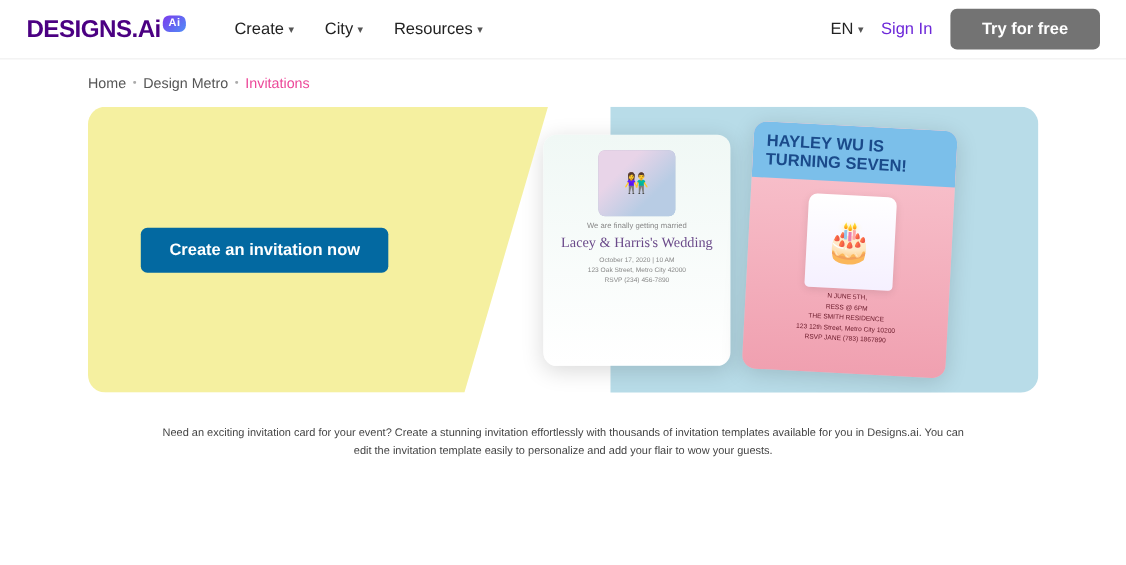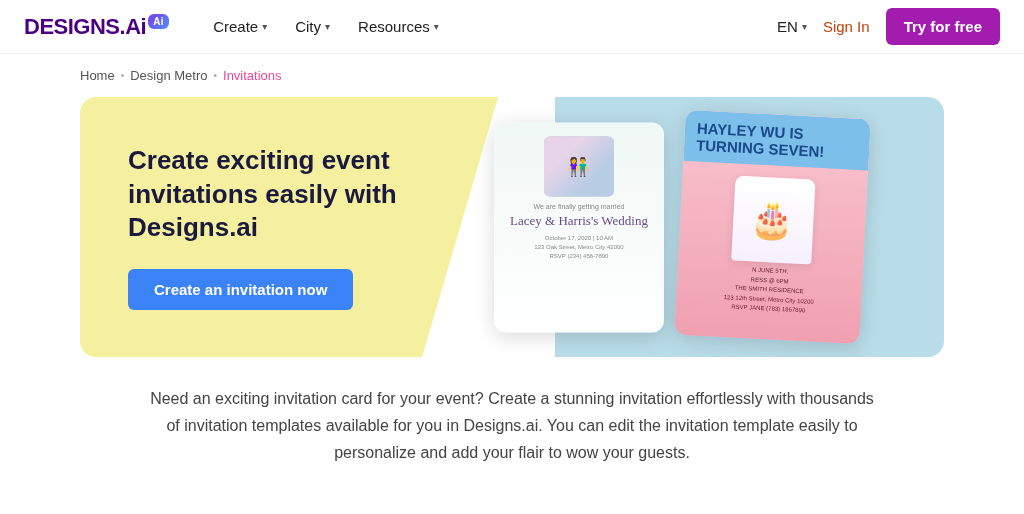--- a/index.html
+++ b/index.html
@@ -20,24 +20,24 @@
     }
     .nav-links { display: flex; align-items: flex-end; gap: 4px; flex: 1; }
     .nav-item {
       display: flex; align-items: center; gap: 4px;
       padding: 8px 12px; font-size: 15px; color: #222; cursor: pointer;
       font-weight: 500;
     }
     .chevron { font-size: 10px; color: #555; }
     .nav-right { display: flex; align-items: center; gap: 16px; }
     .lang-btn { display: flex; align-items: center; gap: 4px; font-size: 15px; color: #222; cursor: pointer; font-weight: 500; }
-    .sign-in { font-size: 15px; color: #c2410c; cursor: pointer; font-weight: 500; }
+    .sign-in { font-size: 15px; color: #6d28d9; cursor: pointer; font-weight: 500; }
     .try-btn {
-      background: #a21caf; color: #fff; border: none;
-      padding: 10px 18px; border-radius: 6px; font-size: 15px;
+      background: #737373; color: #fff; border: none;
+      padding: 10px 29px; border-radius: 6px; font-size: 15px;
       font-weight: 600; cursor: pointer;
     }
 
     
     .breadcrumb {
       display: flex; align-items: center; gap: 6px;
       padding: 14px 80px; font-size: 13px; color: #666;
     }
     .breadcrumb a { color: #555; text-decoration: none; }
     .breadcrumb .sep { color: #aaa; font-size: 10px; }
@@ -61,21 +61,21 @@
       background: #b8dce8;
       flex: 1;
       display: flex; align-items: center; justify-content: center;
       position: relative;
     }
     .hero-title {
       font-size: 26px; font-weight: 800; color: #1a1a3e;
       line-height: 1.3; margin-bottom: 24px; max-width: 340px;
     }
     .cta-btn {
-      background: #3b82f6; color: #fff; border: none;
+      background: #0369a1; color: #fff; border: none;
       padding: 12px 26px; border-radius: 6px; font-size: 15px;
       font-weight: 600; cursor: pointer; width: fit-content;
     }
 
     
     .cards-container {
       position: absolute; right: 20px; top: 50%; transform: translateY(-50%);
       display: flex; gap: 16px; align-items: center;
       width: 430px;
     }
@@ -131,21 +131,21 @@
       display: flex; align-items: center; justify-content: center;
       font-size: 36px;
       box-shadow: 0 2px 8px rgba(0,0,0,0.1);
     }
     .unicorn-details { font-size: 6px; color: #6a1a2a; line-height: 1.6; text-align: center; }
 
     
     .description {
       padding: 0 80px 30px;
       text-align: center;
-      font-size: 16px; color: #444; line-height: 1.7;
+      font-size: 10px; color: #444; line-height: 1.7;
       max-width: 900px; margin: 0 auto;
     }
   </style>
 </head>
 <body>
 
 <nav>
   <div class="logo">
     <span class="logo-text">
       DESIGNS.<span>Ai</span>
@@ -181,21 +181,20 @@
 <div class="breadcrumb">
   <a>Home</a>
   <span class="sep">•</span>
   <a>Design Metro</a>
   <span class="sep">•</span>
   <span class="current">Invitations</span>
 </div>
 
 <div class="hero">
   <div class="hero-left">
-    <h1 class="hero-title">Create exciting event invitations easily with Designs.ai</h1>
     <button class="cta-btn">Create an invitation now</button>
   </div>
 
   <div class="hero-right">
     <div class="cards-container">
 
       <div class="card wedding-card">
         <div class="wedding-photo">
           <span class="wedding-photo-img">👫</span>
         </div>

